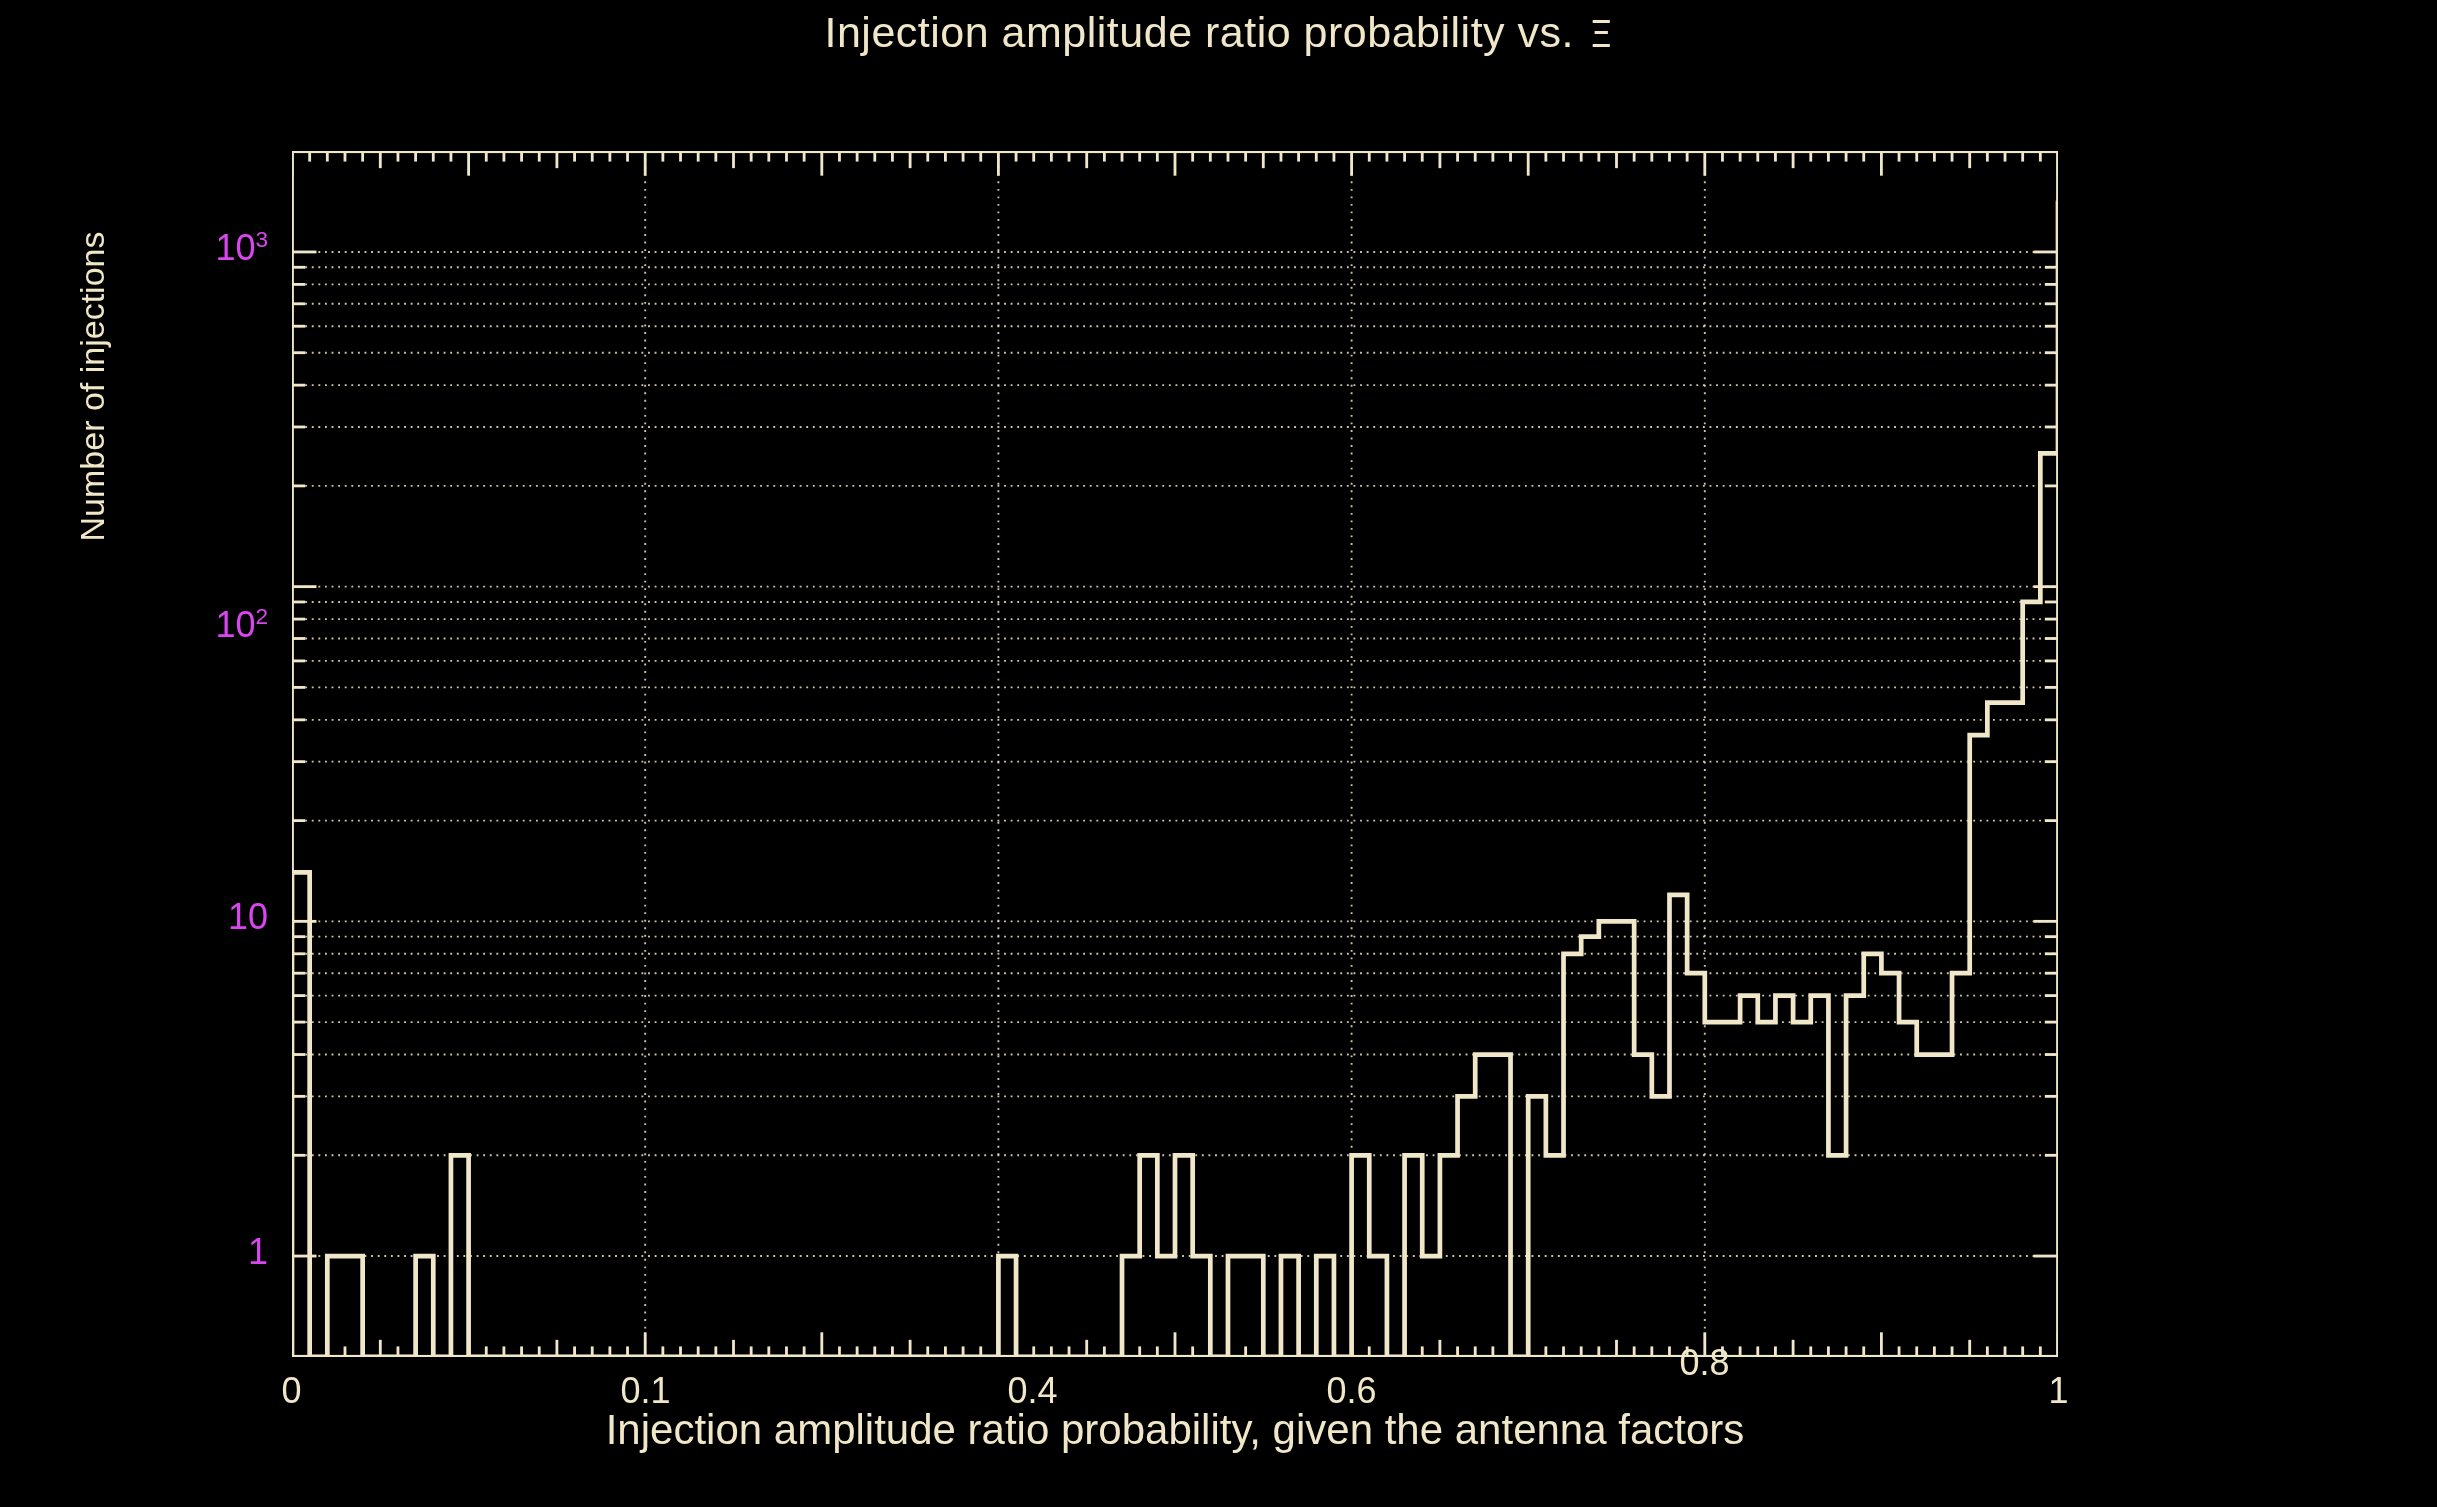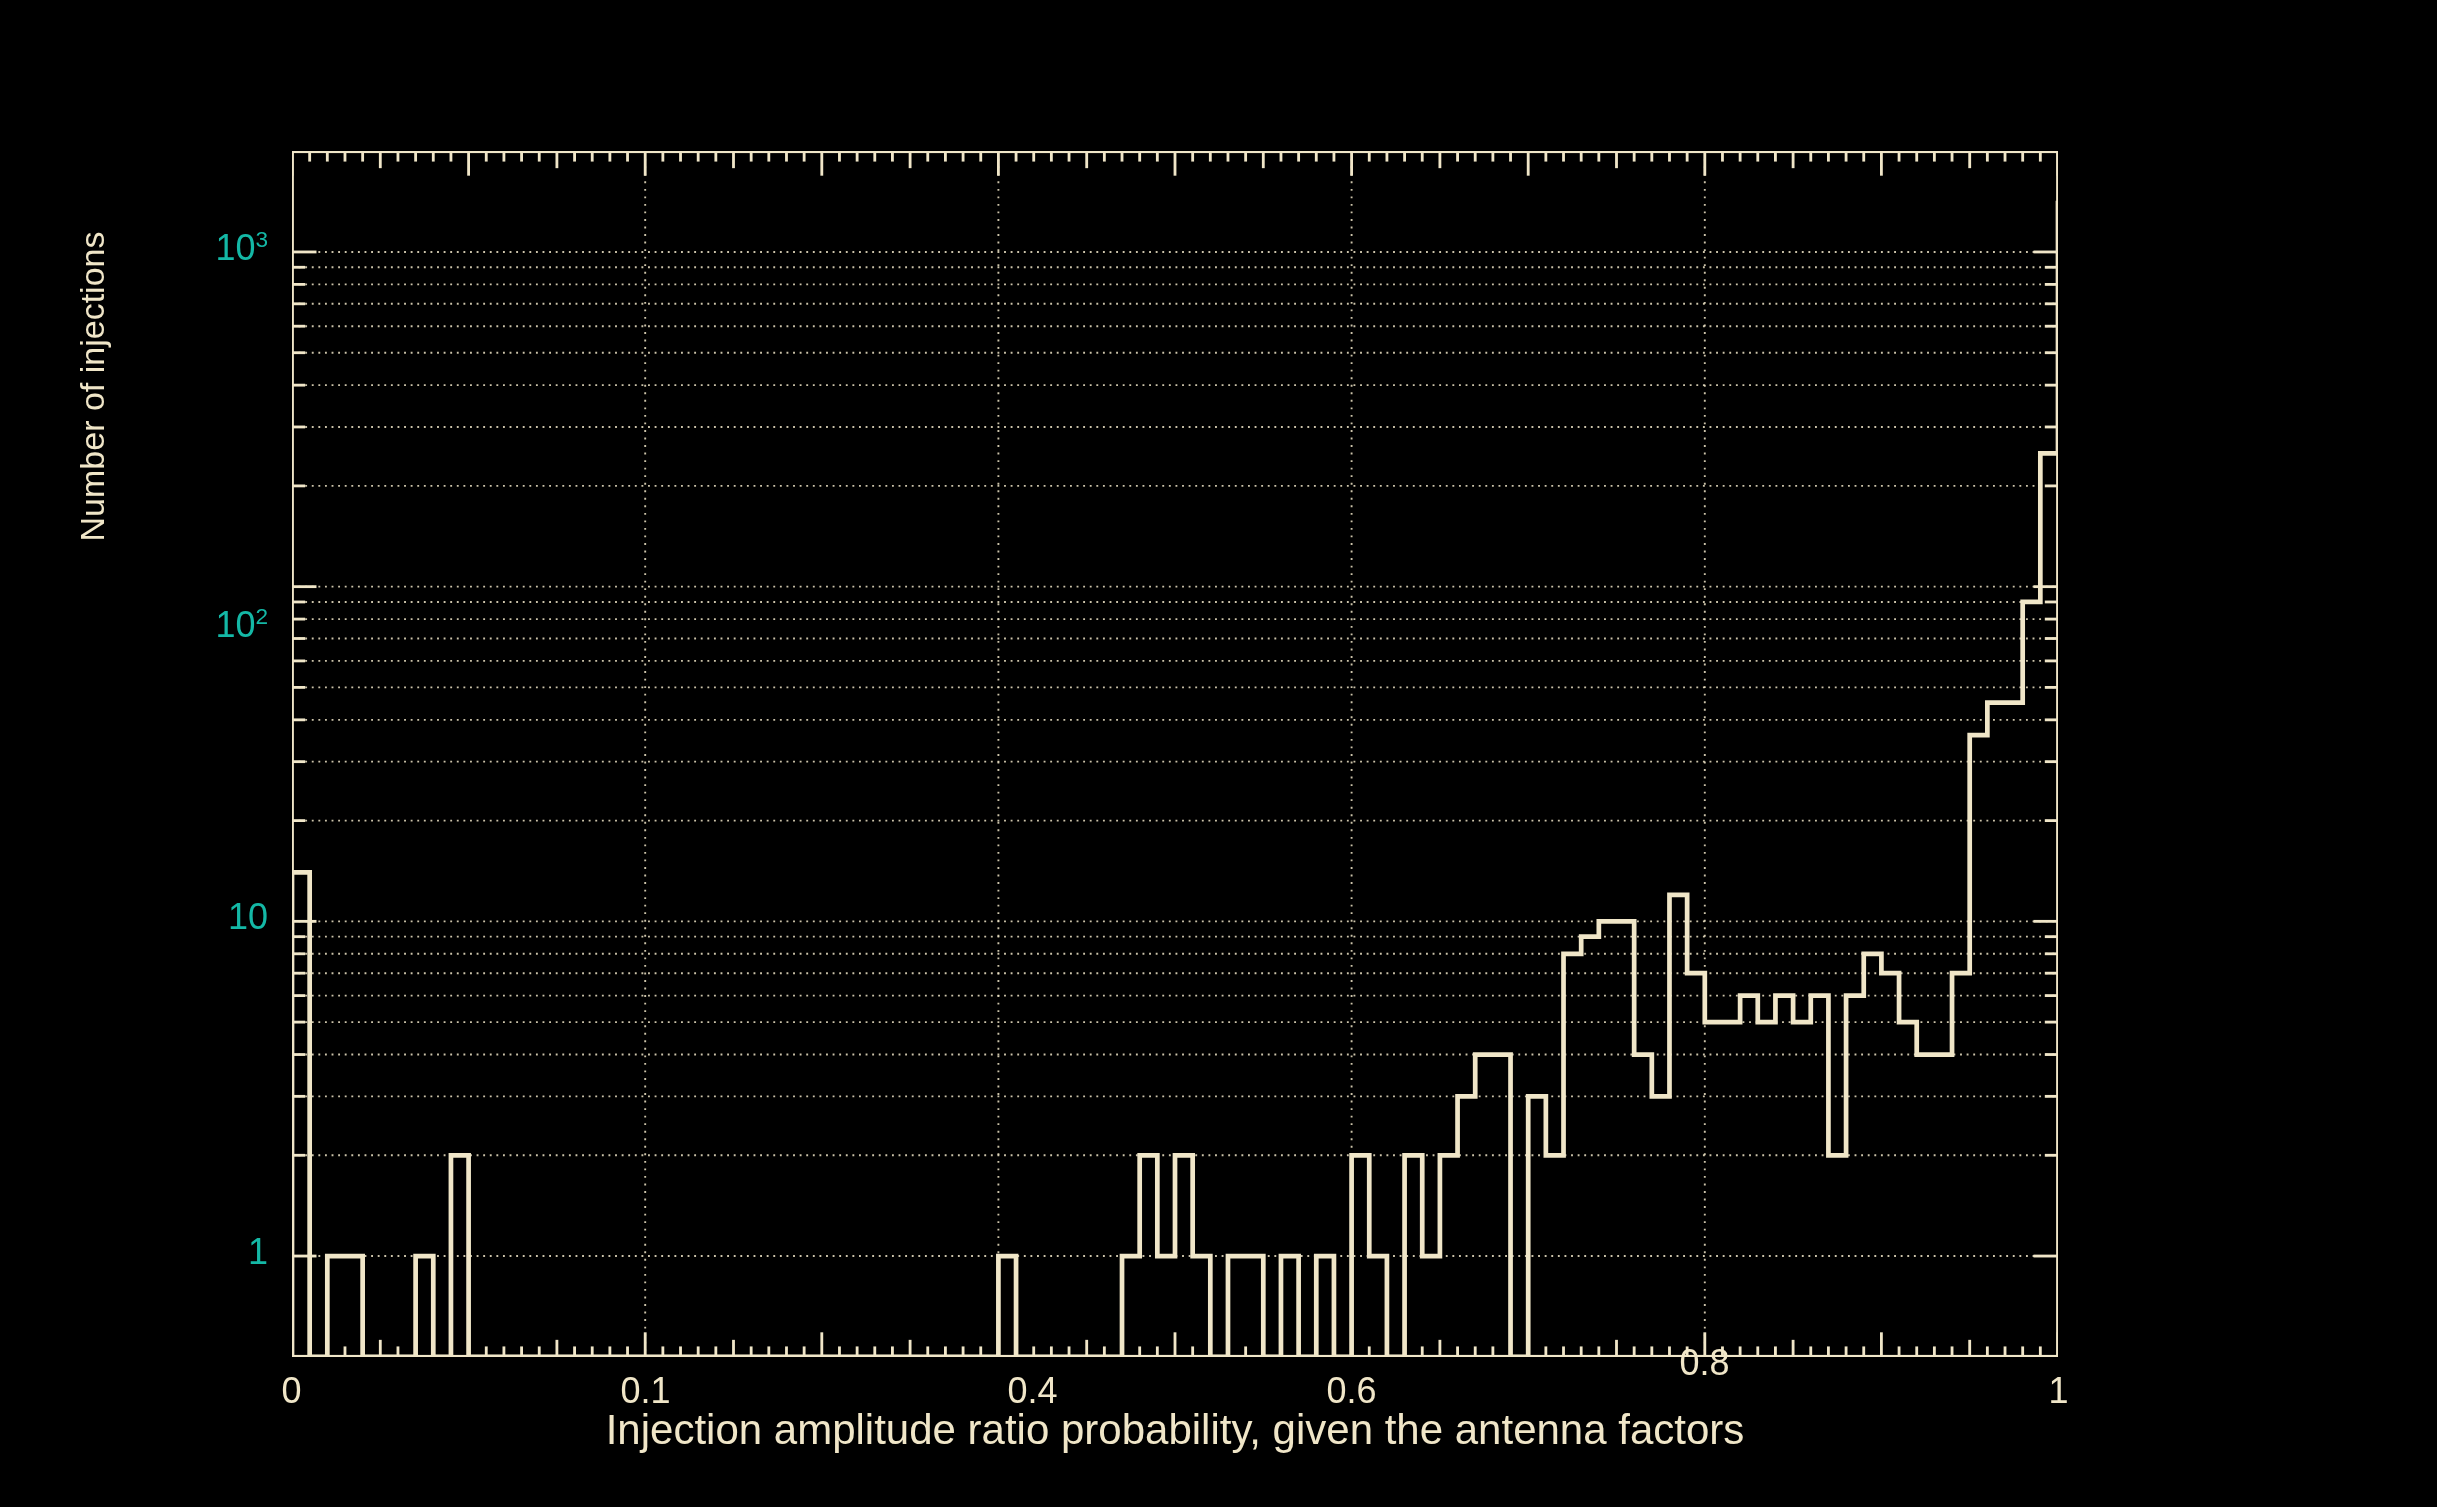--- a/index.html
+++ b/index.html
@@ -66,41 +66,44 @@
   }
   #plot-svg {
     position: absolute;
     left: 0;
     top: 0;
   }
   .ytick-label {
     position: absolute;
     text-align: center;
     font-size: 36px;
-    color: #14b8a6;
+    color: #d946ef;
     white-space: nowrap;
   }
   .ytick-label sup {
     font-size: 22.6px;
     vertical-align: super;
     line-height: 0;
   }
   .xtick-label {
     position: absolute;
     text-align: center;
     font-size: 36px;
     color: #f0e6c8;
     white-space: nowrap;
   }
 </style>
 </head>
 <body>
 
 <div id="root">
 
+  <div id="chart-title">
+    <span>Injection amplitude ratio probability vs.</span><span class="xi-symbol">Ξ</span>
+  </div>
 
   <div id="ylabel">Number of injections</div>
 
   <div id="xlabel">Injection amplitude ratio probability, given the antenna factors</div>
 
   <div id="plot-area">
     <svg id="plot-svg" width="1766" height="1206" viewBox="0 0 1875 1280">
       <g id="grid-layer">
           <line x1="0" x2="1875" y1="1173.0283239652981" y2="1173.0283239652981" stroke="#f0e6c8" stroke-width="2" stroke-dasharray="2,5" opacity="0.85"></line>
           <line x1="0" x2="1875" y1="1066.0566479305962" y2="1066.0566479305962" stroke="#f0e6c8" stroke-width="2" stroke-dasharray="2,5" opacity="0.85"></line>

